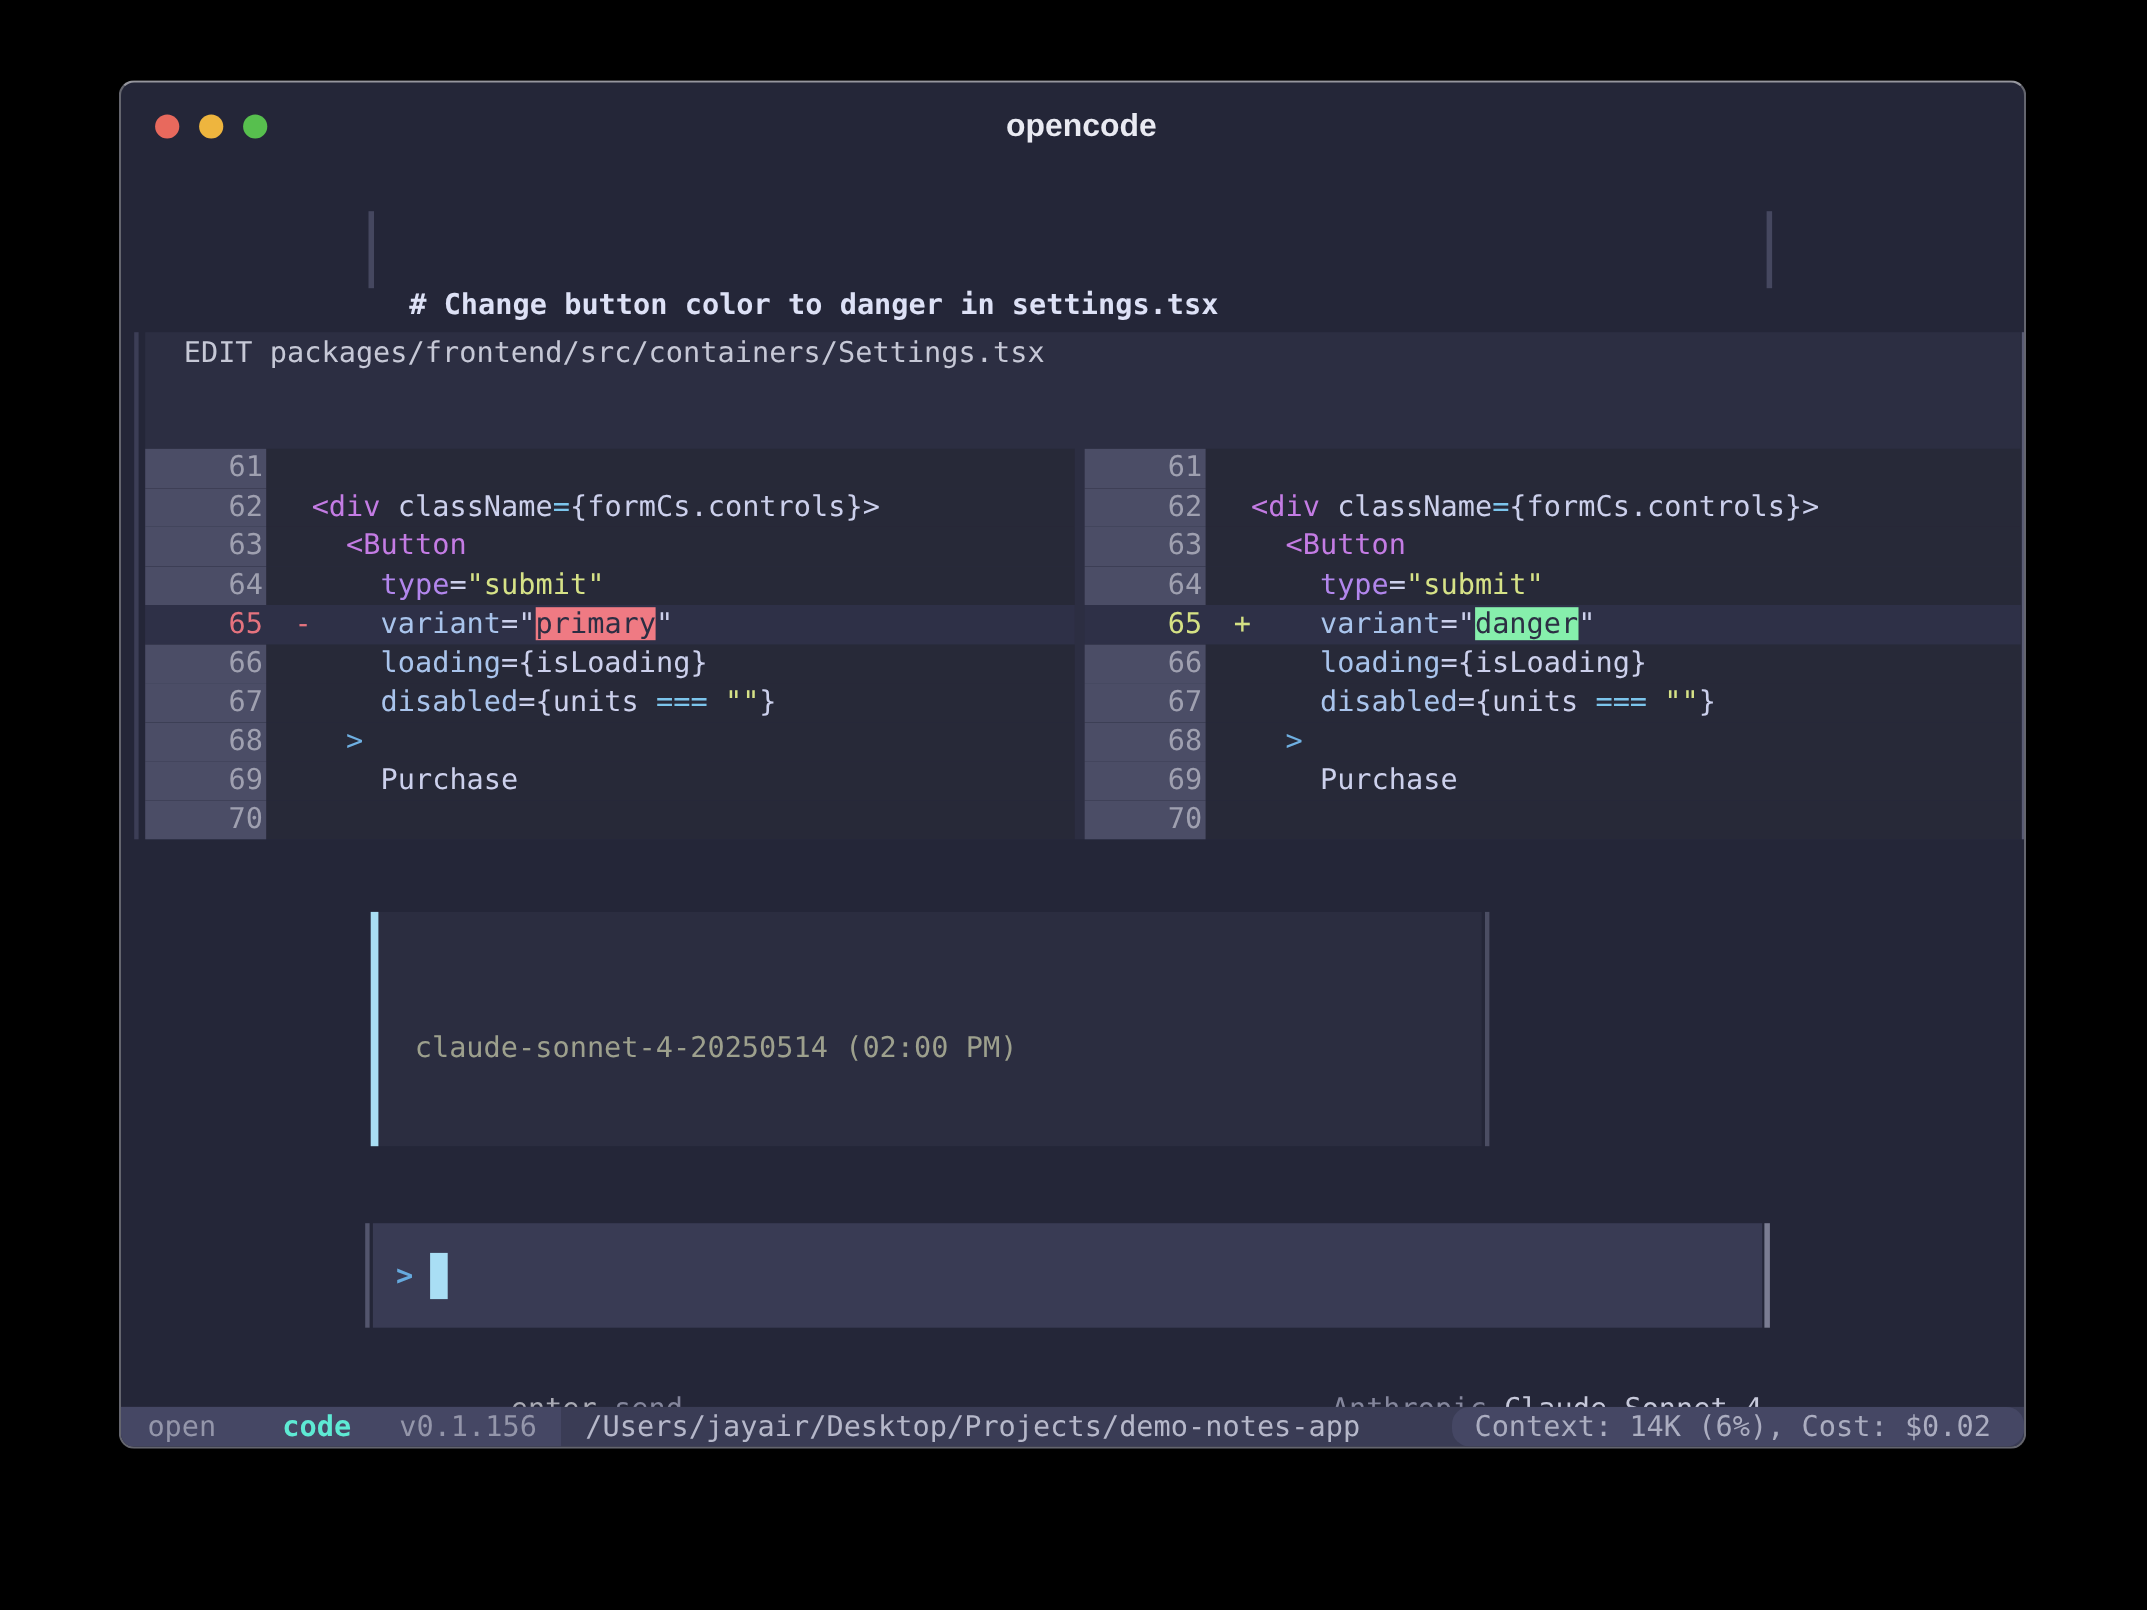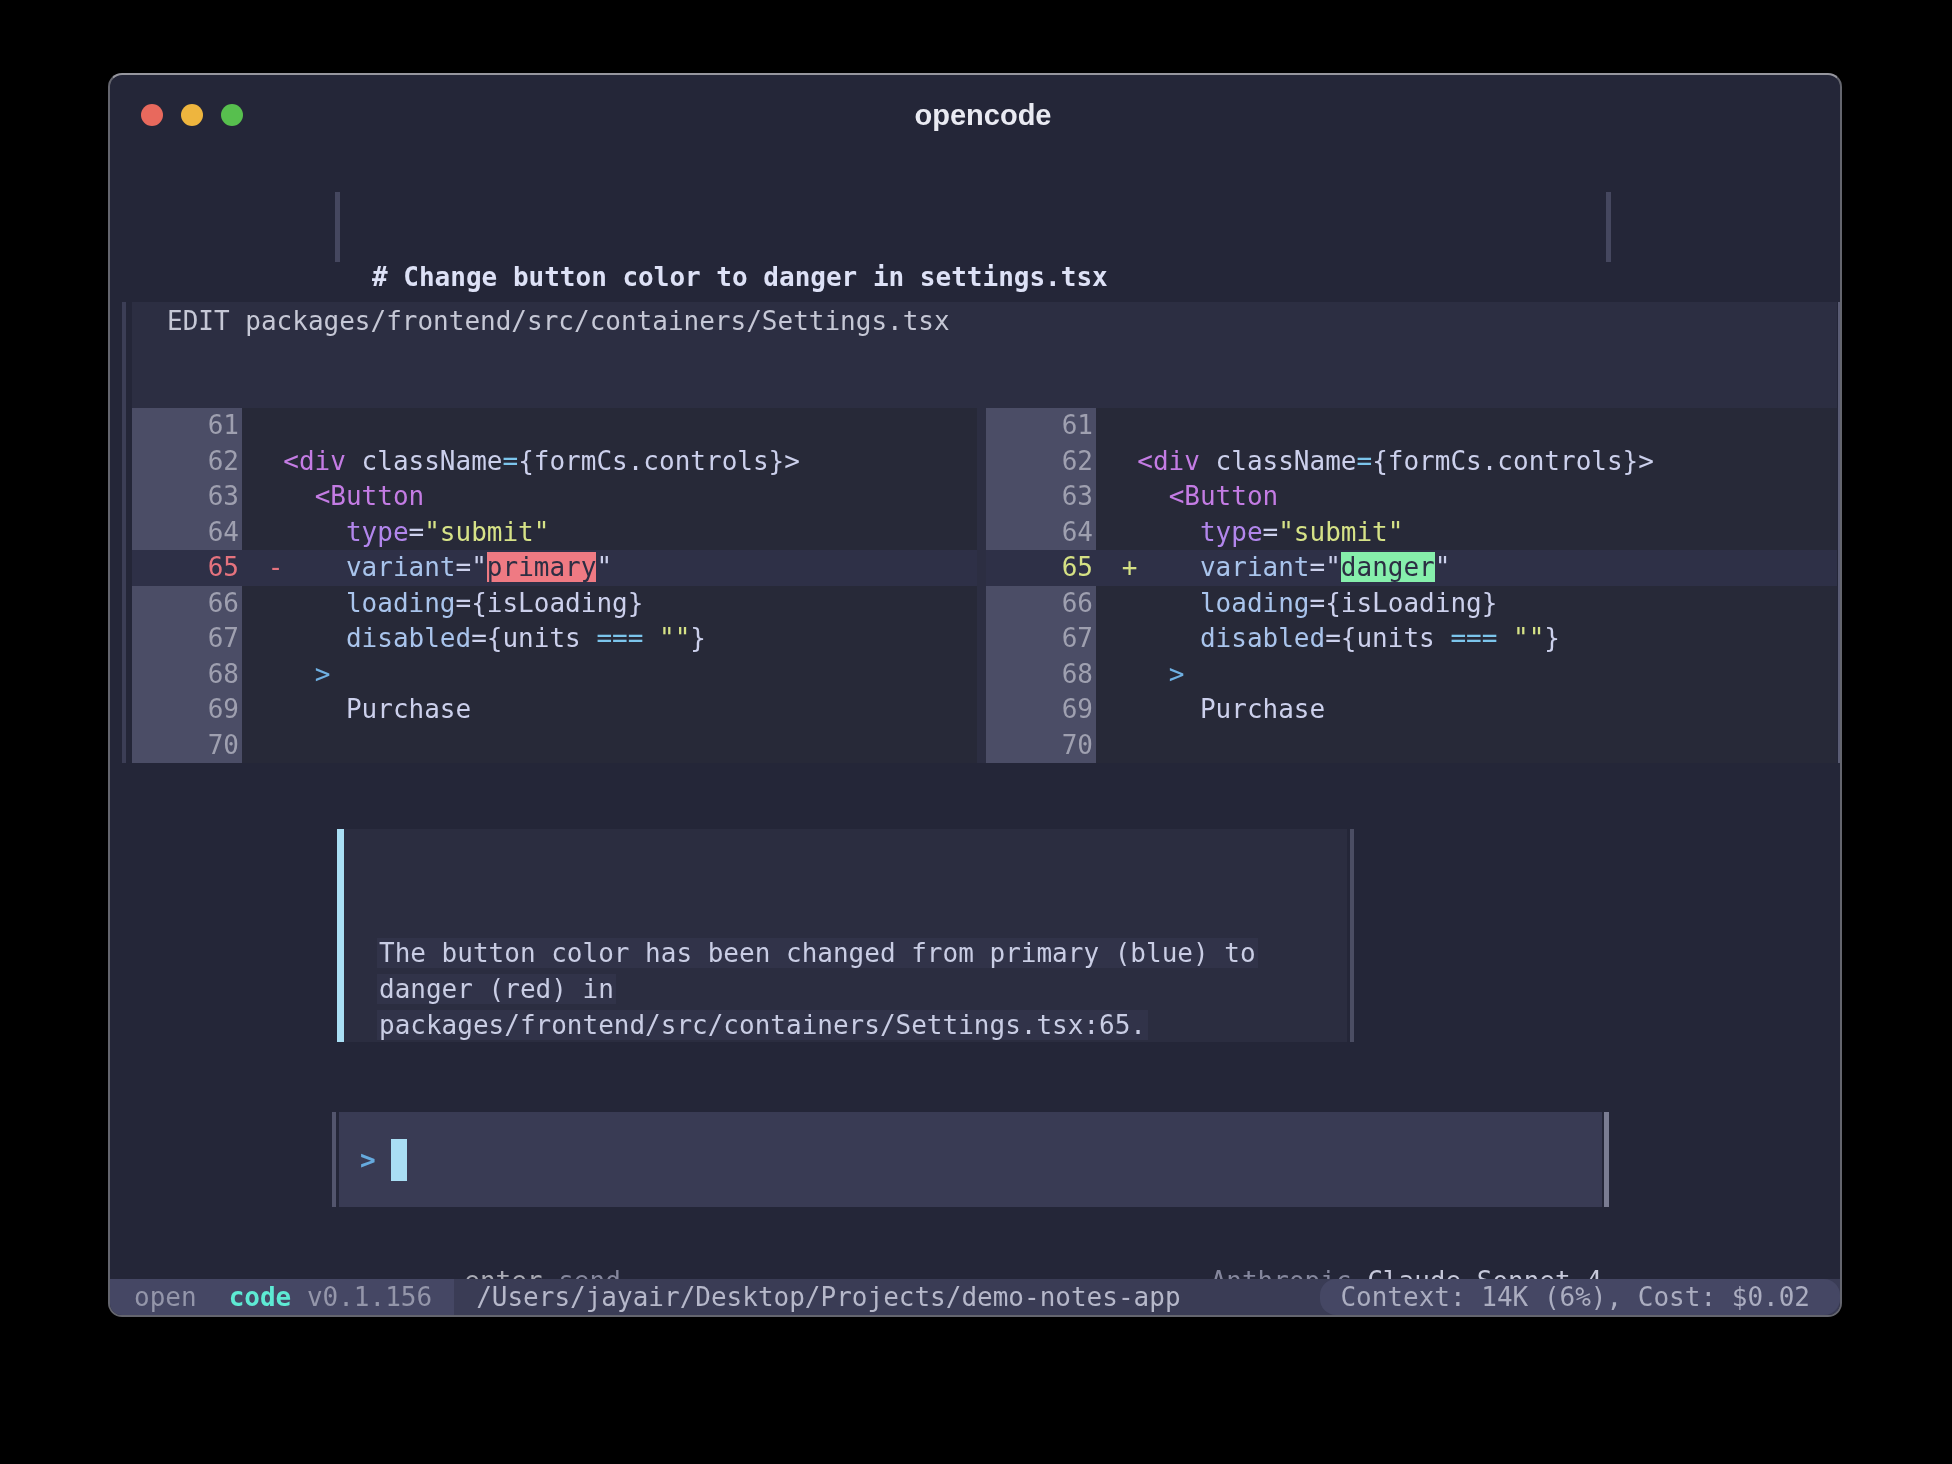--- a/index.html
+++ b/index.html
@@ -59,21 +59,21 @@
   #line-input-left{left:222px;top:1037px;height:95px;background:#53556d;}
   #line-input-right{left:1494px;top:1037px;height:95px;width:5px;background:#7a7c92;}
   .hints{position:absolute;left:229px;top:1157px;width:1263px;display:flex;
          justify-content:space-between;font-size:26px;line-height:33px;white-space:pre;}
   .hint-key{color:#a9aab4;} .hint-act{color:#84869c;}
   .prov{color:#84869c;} .model{color:#c6c8da;}
   
   .statusbar{position:absolute;left:0;right:0;bottom:0;height:36px;background:#3a3c55;display:flex;
              align-items:center;font-size:26px;line-height:36px;white-space:pre;}
   .sb-seg{background:#454764;height:100%;display:flex;align-items:center;}
-  .sb-left{padding:0 22px 0 24px;}
+  .sb-left{padding:0 22px 0 24px;gap:28px;}
   .sb-open{color:#9496aa;} .sb-code{color:#5eead4;font-weight:bold;margin-left:32px;} .sb-ver{color:#9496aa;}
   .sb-path{margin-left:22px;color:#b6b8ca;}
   .sb-spacer{flex:1;}
   .sb-right{padding:0 30px 0 20px;color:#abadc0;border-radius:16px;}
 </style>
 </head>
 <body>
 
 <div class="stage">
   <div class="window">
@@ -125,21 +125,20 @@
             <span class="drow"><span class="dnum">69</span><span class="dcode"><span class="c-plain">      </span><span class="c-plain">Purchase</span></span></span>
             <span class="drow"><span class="dnum">70</span><span class="dcode"></span></span>
           </div>
       </div>
     </div>
     <div class="vline" id="line-card-right"></div>
 
     <div class="msg">
       <div class="msg-accent"></div>
       <div class="msg-body">
-        <div><div><span class="mline">The button color has been changed from primary (blue) to</span></div><div><span class="mline">danger (red) in</span></div><div><span class="mline">packages/frontend/src/containers/Settings.tsx:65.</span></div></div>
         <div class="msg-meta">claude-sonnet-4-20250514 (02:00 PM)</div>
       </div>
     </div>
     <div class="vline" id="line-msg-right"></div>
 
     <div class="vline" id="line-input-left"></div>
     <div class="inputbox">
       <div class="inputline">
         <span class="pchar">&gt;</span><span> </span><span class="cursor"></span>
       </div>

